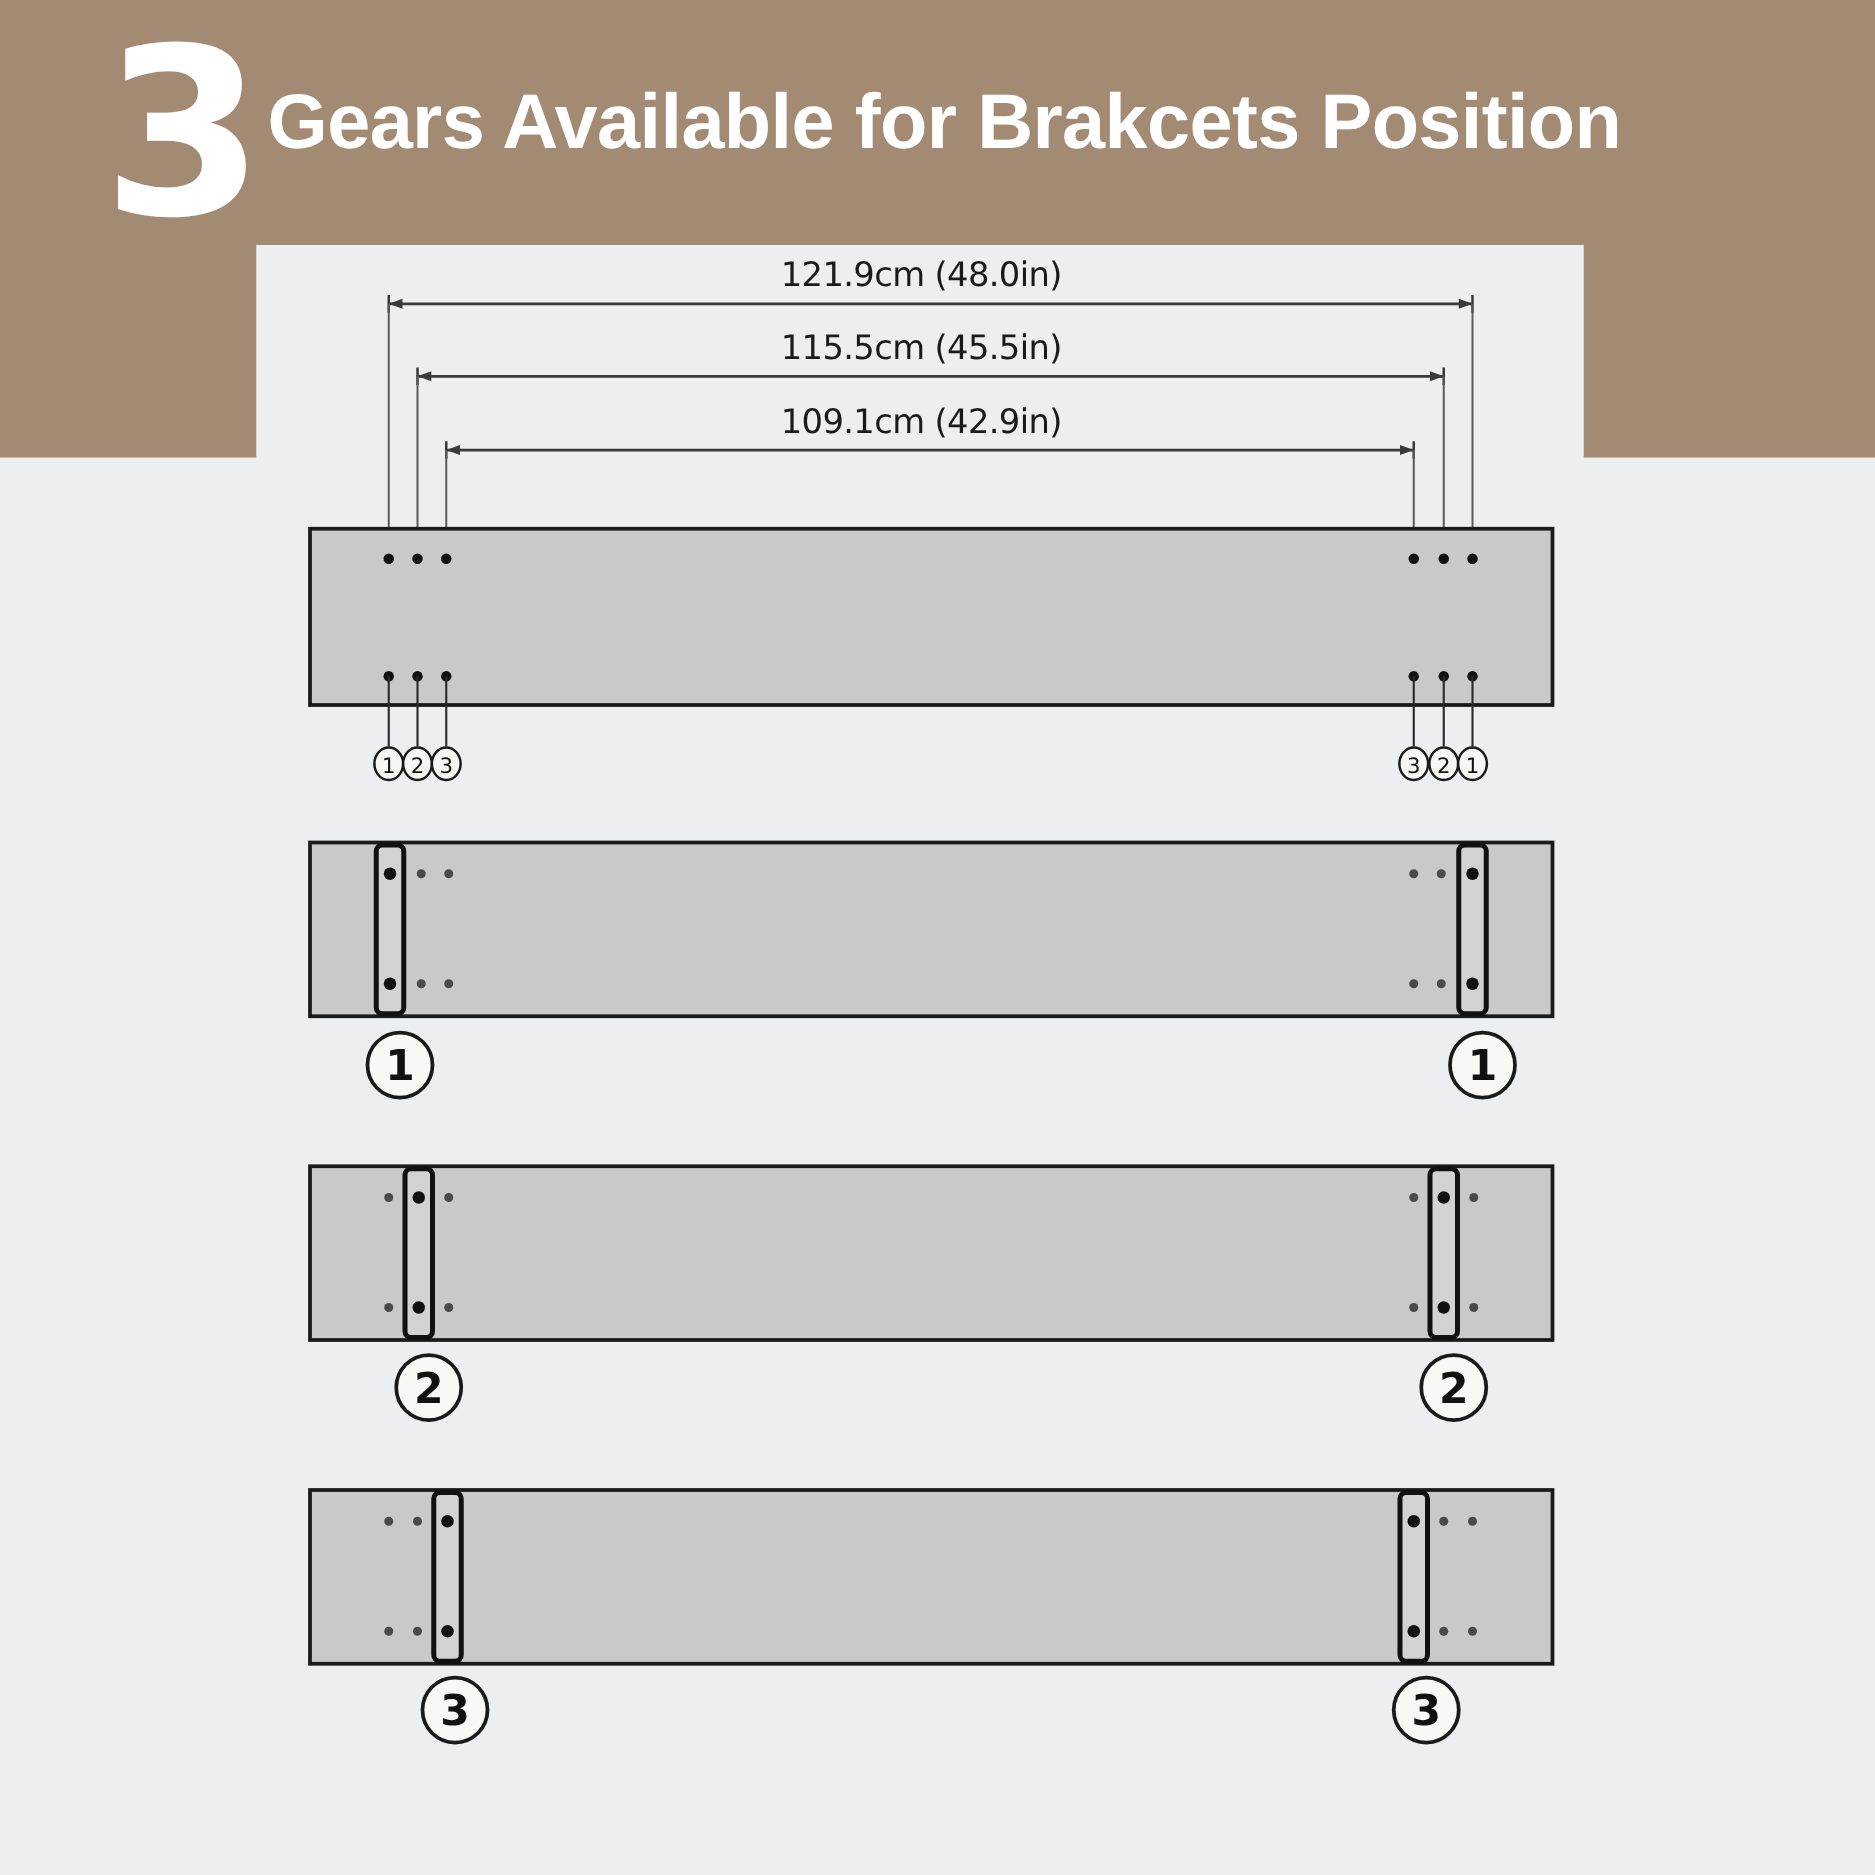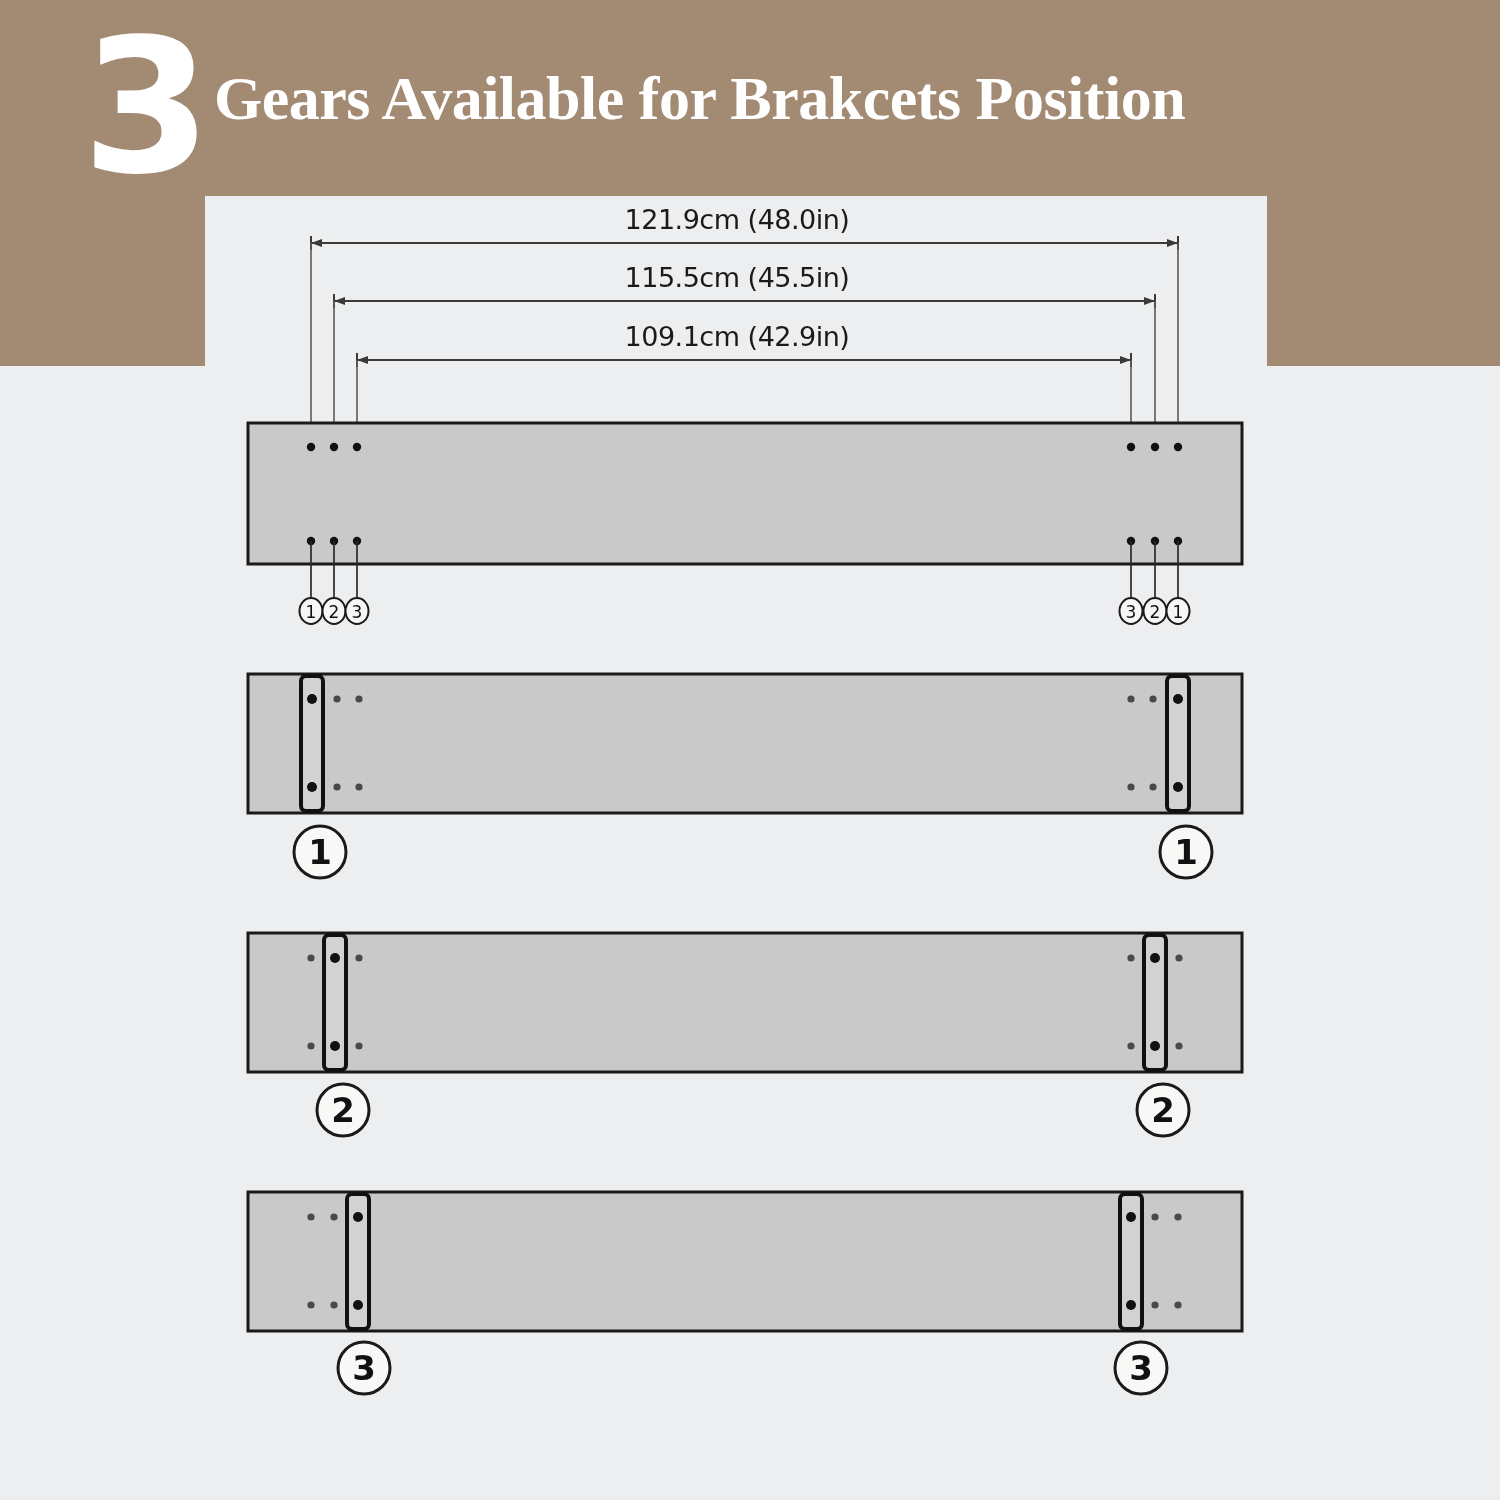--- a/index.html
+++ b/index.html
@@ -45,21 +45,21 @@
   }
   #header-title {
     position: absolute;
     left: 214px;
     top: 58px;
     font-size: 62px;
     line-height: 80px;
     font-weight: 700;
     color: #ffffff;
     white-space: nowrap;
-    font-family: Liberation Serif, serif;
+    font-family: Liberation Sans, sans-serif;
     letter-spacing: -0.5px;
   }
 
   
   #diagram-panel {
     position: absolute;
     left: 205px;
     top: 196px;
     width: 1062px;
     height: 448px;

